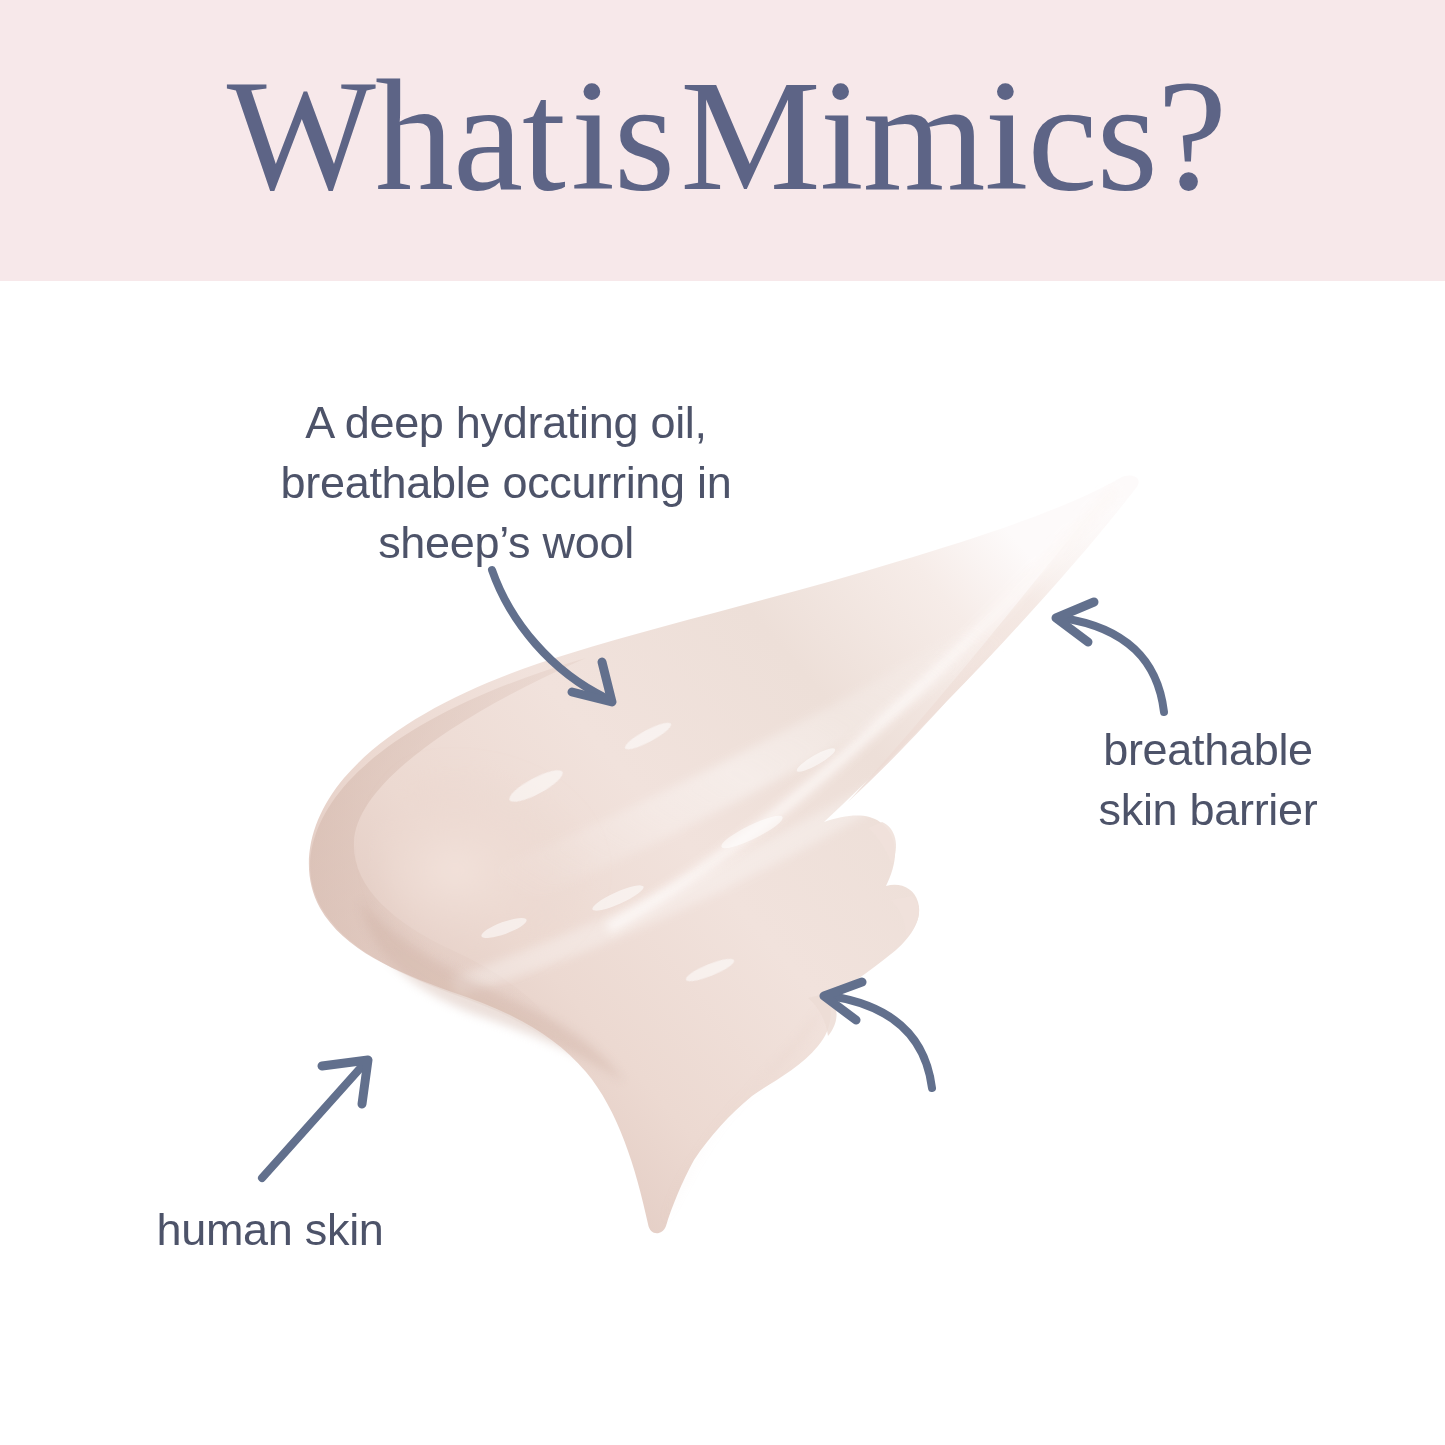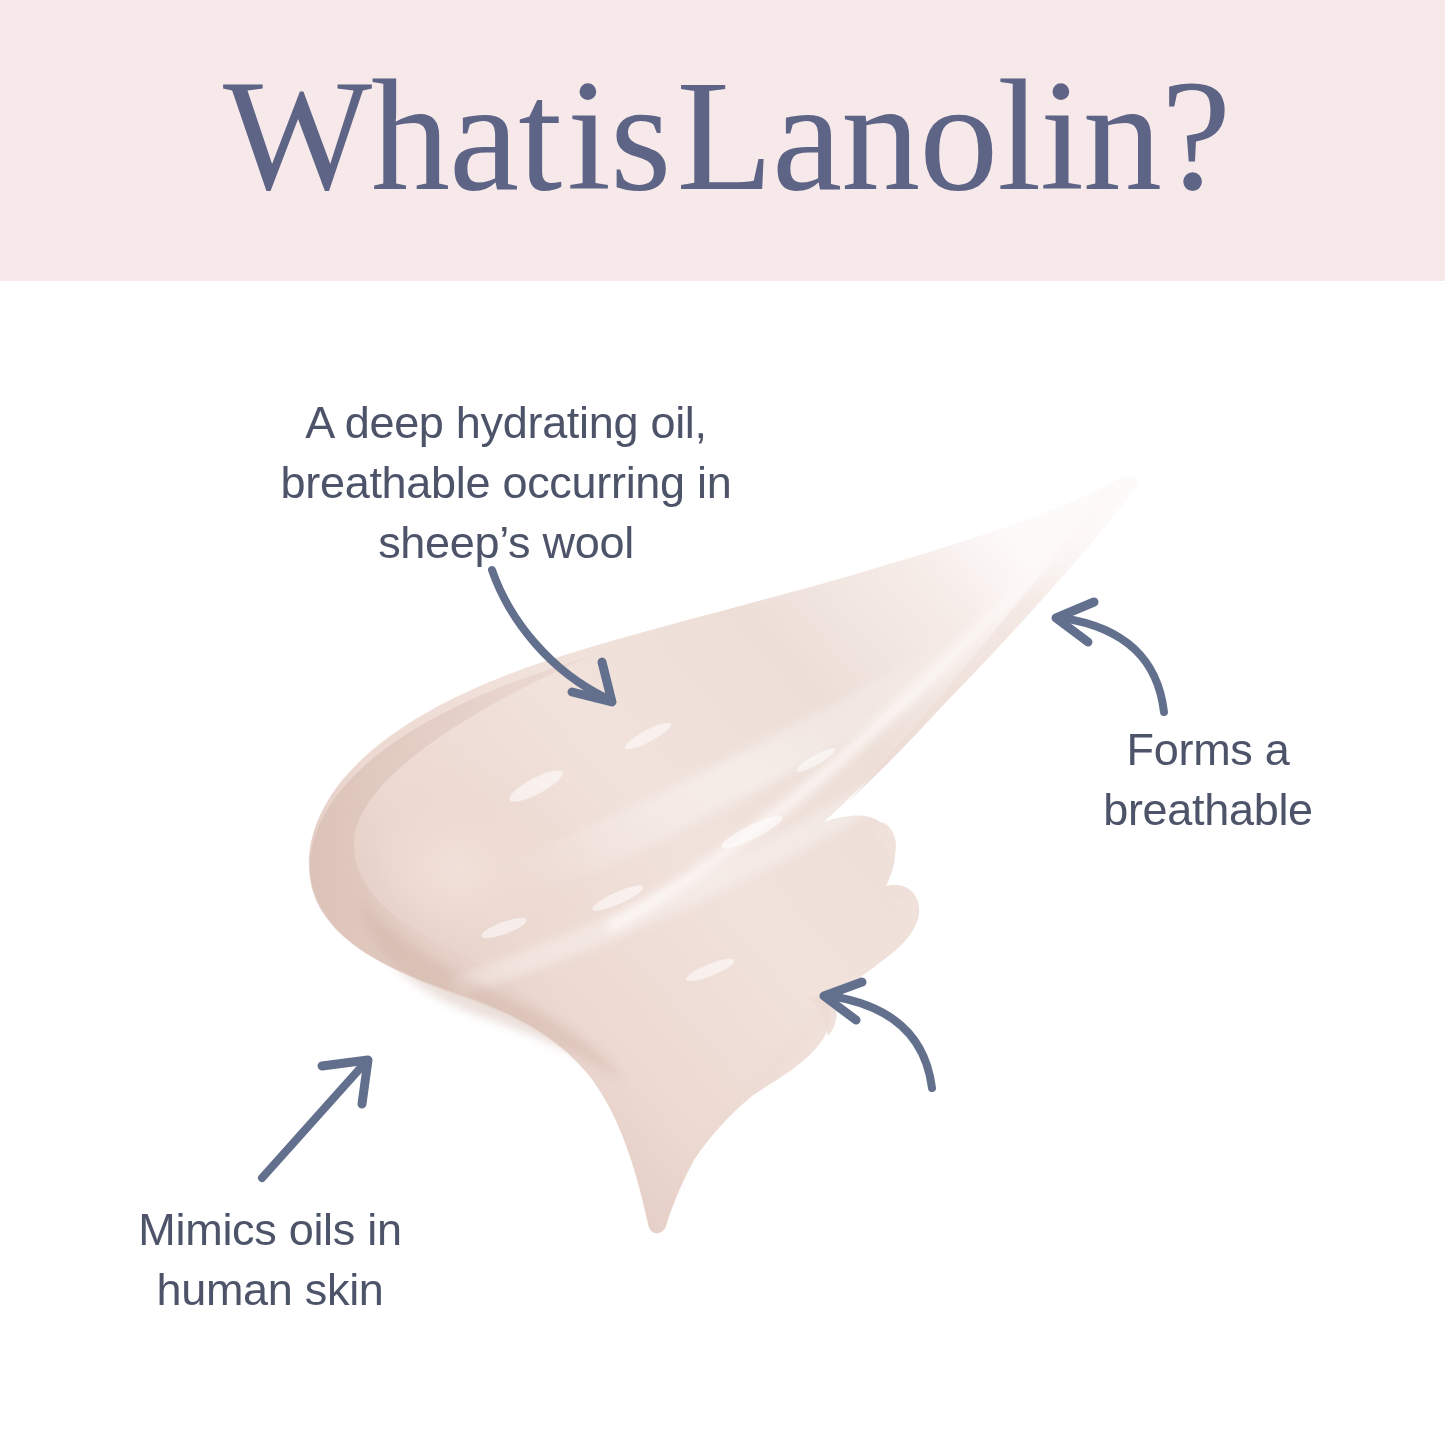--- a/index.html
+++ b/index.html
@@ -110,21 +110,21 @@
 </style>
 </head>
 <body>
 
 <div id="infographic">
 
   <div class="header-band"></div>
   <div class="page-title">
     <span>What</span>
     <span class="em">is</span>
-    <span>Lanolin?</span>
+    <span>Mimics?</span>
   </div>
 
   <div class="swatch-wrap">
     <svg viewBox="0 0 840 810" xmlns="http://www.w3.org/2000/svg" aria-hidden="true">
       <defs>
         <linearGradient id="gMain" x1="0.12" y1="0.72" x2="0.88" y2="0.12">
           <stop offset="0%" stop-color="#e2cbc2"></stop>
           <stop offset="18%" stop-color="#ecd9d1"></stop>
           <stop offset="42%" stop-color="#f1e2dc"></stop>
           <stop offset="68%" stop-color="#eddfd8"></stop>
@@ -288,23 +288,22 @@
     </svg>
   </div>
 
   <div class="callout callout-top-left">
     <div>A deep hydrating oil,</div>
     <div>breathable occurring in</div>
     <div>sheep’s wool</div>
   </div>
 
   <div class="callout callout-right">
-    <div>Forms a</div>
     <div>breathable</div>
+    <div>skin barrier</div>
   </div>
 
 
   <div class="callout callout-bottom-left">
-    <div>Mimics oils in</div>
     <div>human skin</div>
   </div>
 
 </div>
 
 </body></html>

